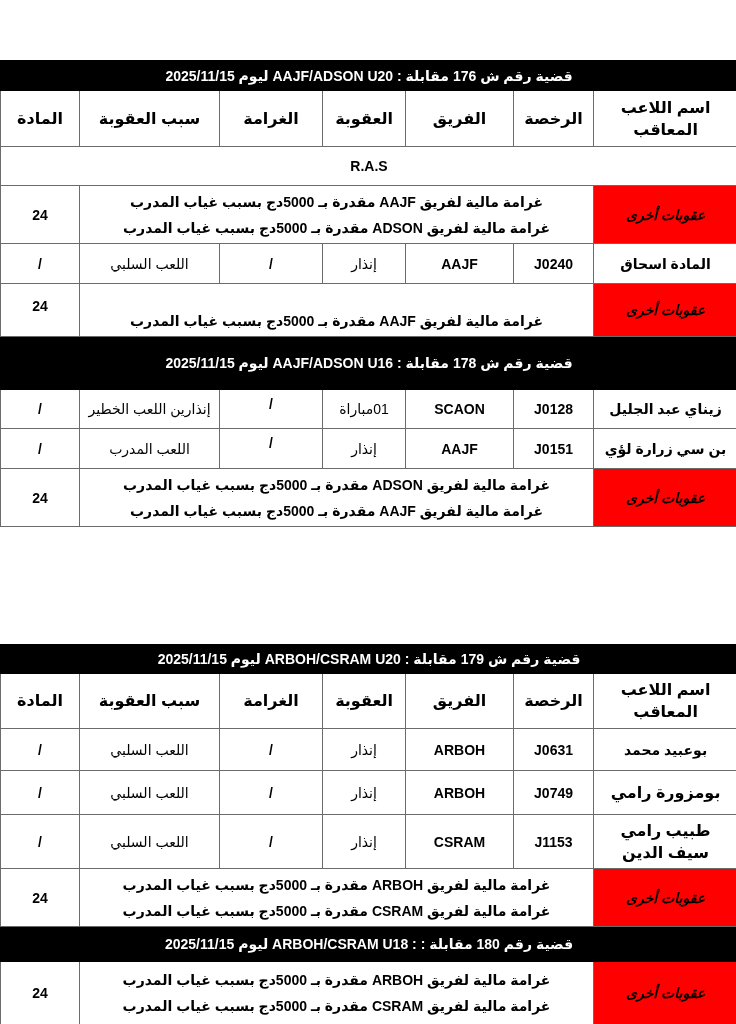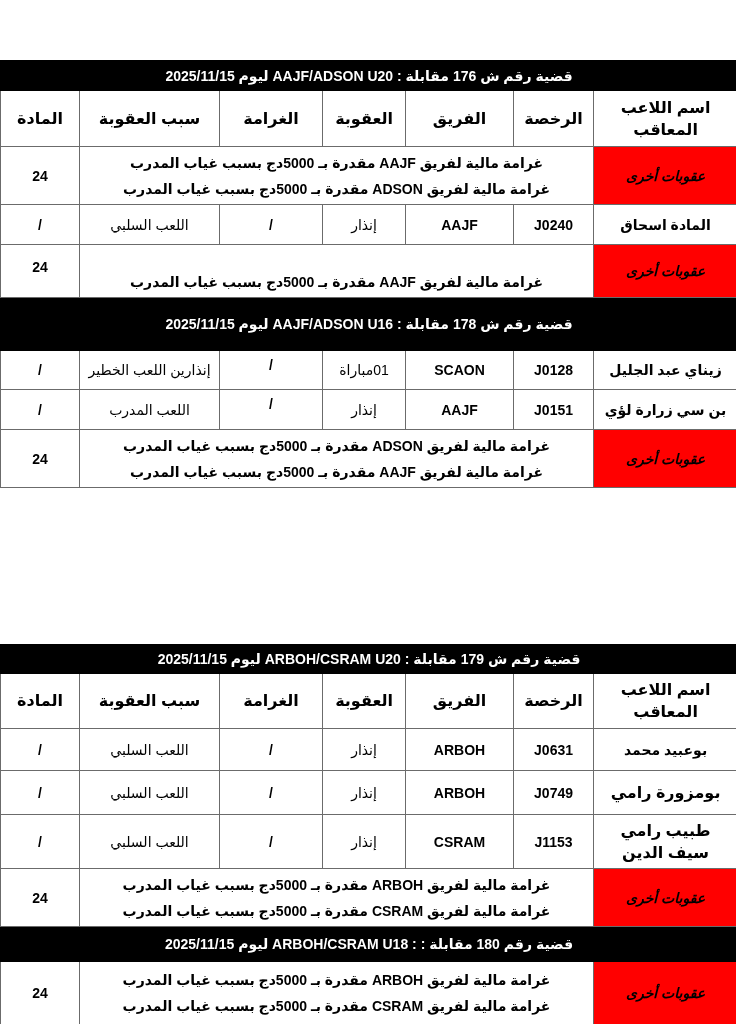--- a/index.html
+++ b/index.html
@@ -42,20 +42,23 @@
     <td>
           <span style="display:block">اسم اللاعب</span>
           <span style="display:block">المعاقب</span>
         </td>
     <td>الرخصة</td>
     <td>الفريق</td>
     <td>العقوبة</td>
     <td>الغرامة</td>
     <td>سبب العقوبة</td>
     <td>المادة</td>
+  </tr>
+  <tr style="height:39px;">
+    <td colspan="7" class="ras">R.A.S</td>
   </tr>
   <tr style="height:58px;">
     <td class="other-label">عقوبات أخرى</td>
     <td colspan="5" class="fine-text">
       <span>غرامة مالية لفريق AAJF مقدرة بـ 5000دج بسبب غياب المدرب</span>
       <span>غرامة مالية لفريق ADSON  مقدرة بـ 5000دج بسبب غياب المدرب</span>
     </td>
     <td class="num">24</td>
   </tr>
 

